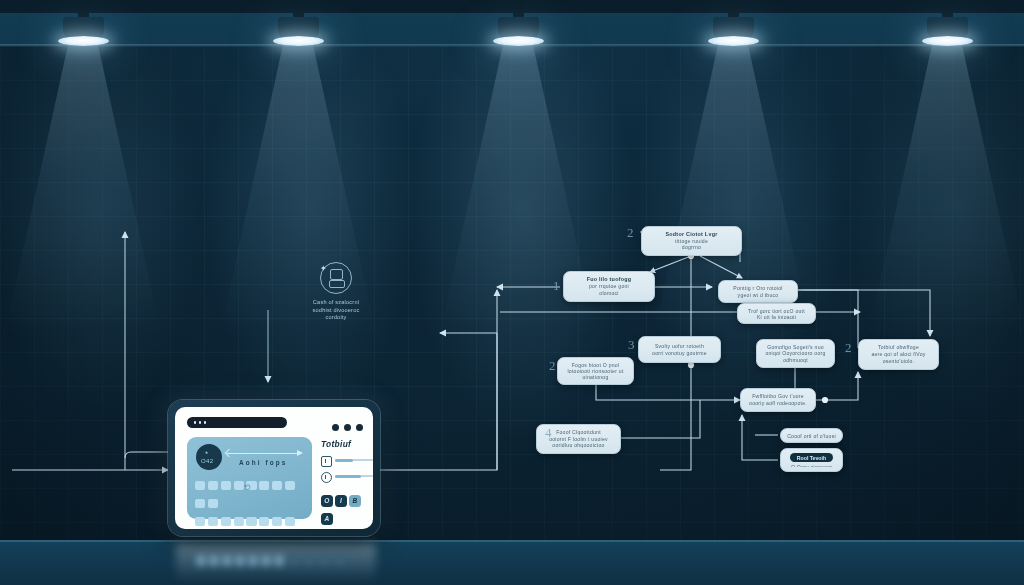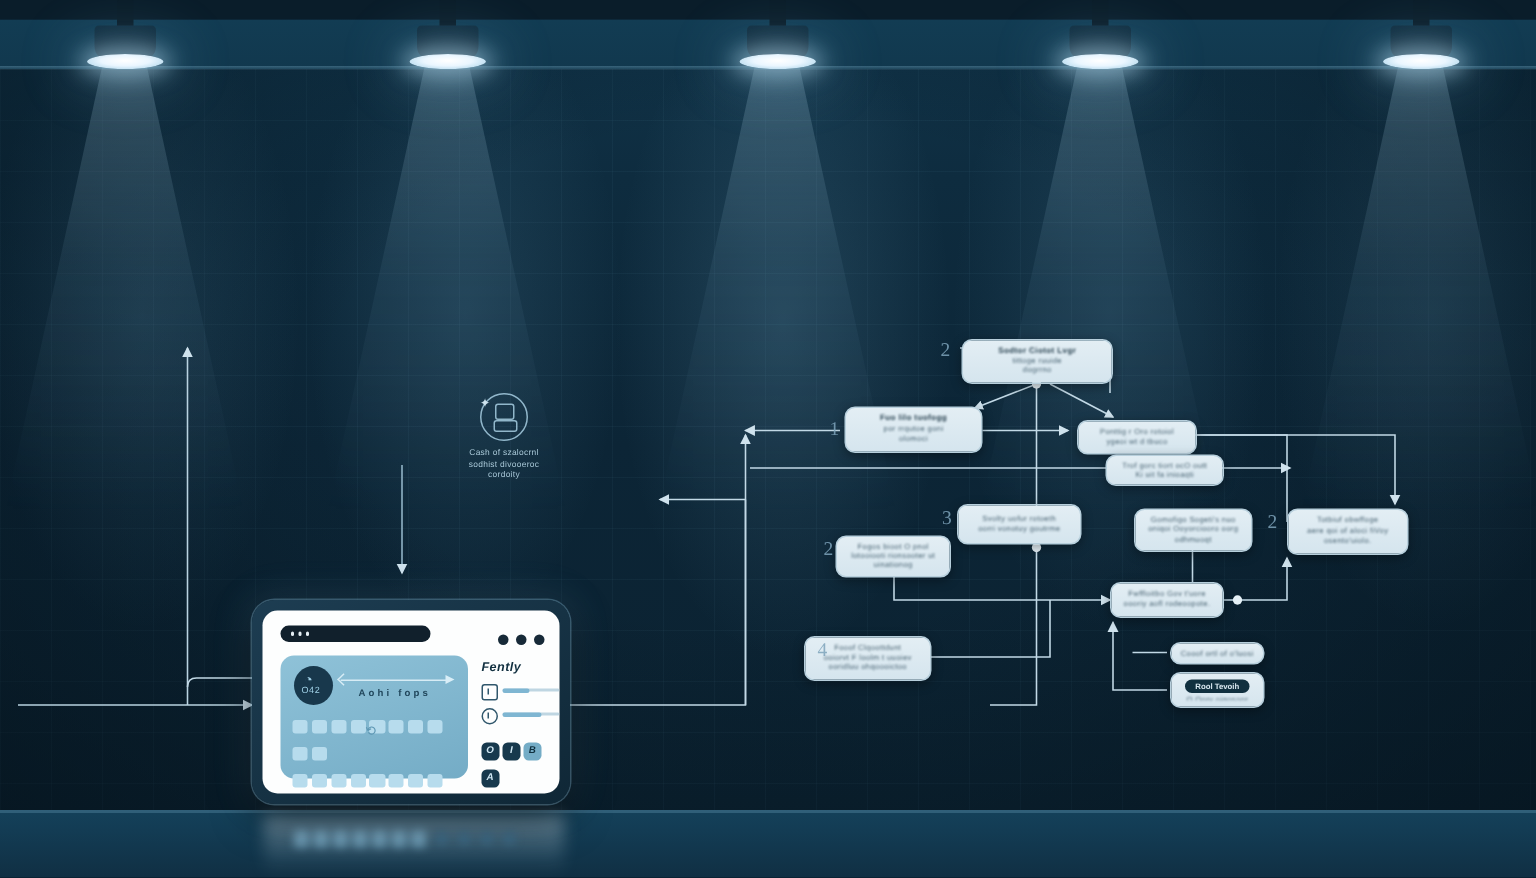--- a/index.html
+++ b/index.html
@@ -400,21 +400,21 @@
         <div class="cardline"></div>
         <div class="cardtxt">Aohi fops</div>
         <div class="keys" id="keygrid">
             <div><i></i><i></i><i></i><i></i><i></i><i></i><i></i><i></i><i></i><i></i></div>
             <div><i></i><i></i><i></i><i></i><i></i><i></i><i></i><i></i></div>
           </div>
         <div class="curl">⟲</div>
       </div>
 
       <div class="panel">
-        <div class="ttl">Fently</div>
+        <div class="ttl">Totbiuf</div>
         <div class="srow">
           <div class="ic"></div>
           <div class="tr"></div>
             <div class="fl" style="width:18px"></div>
         </div>
         <div class="srow">
           <div class="ic rnd"></div>
           <div class="tr"></div>
             <div class="fl" style="width:26px"></div>
         </div>

